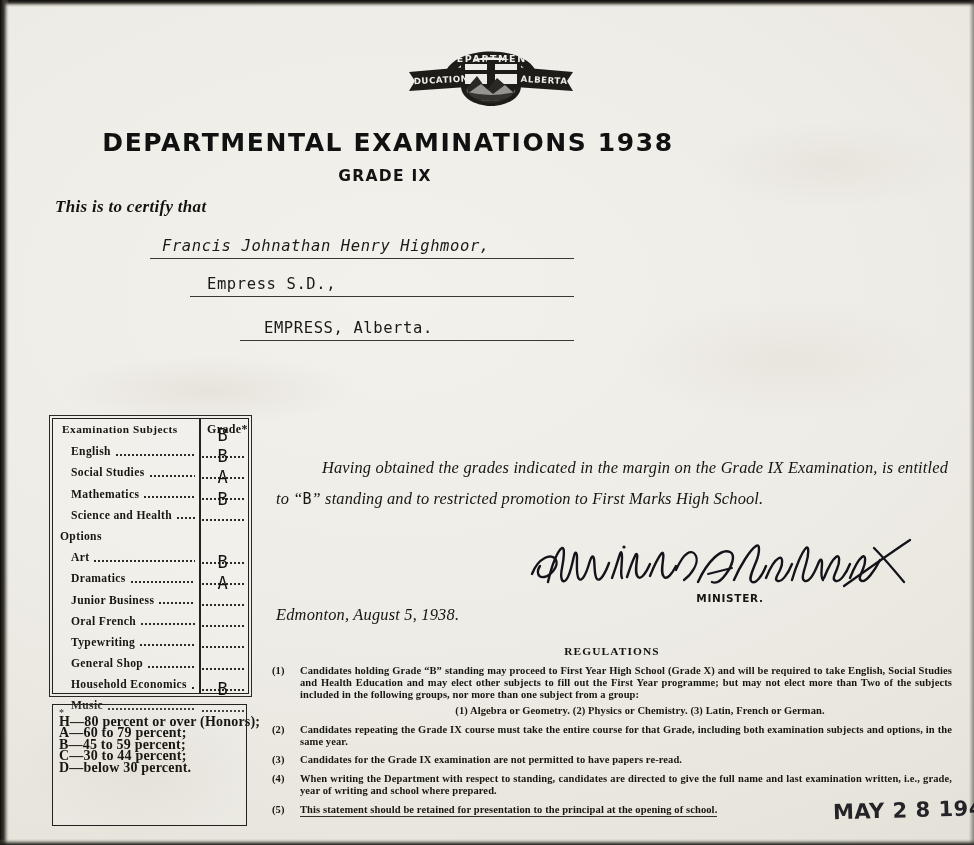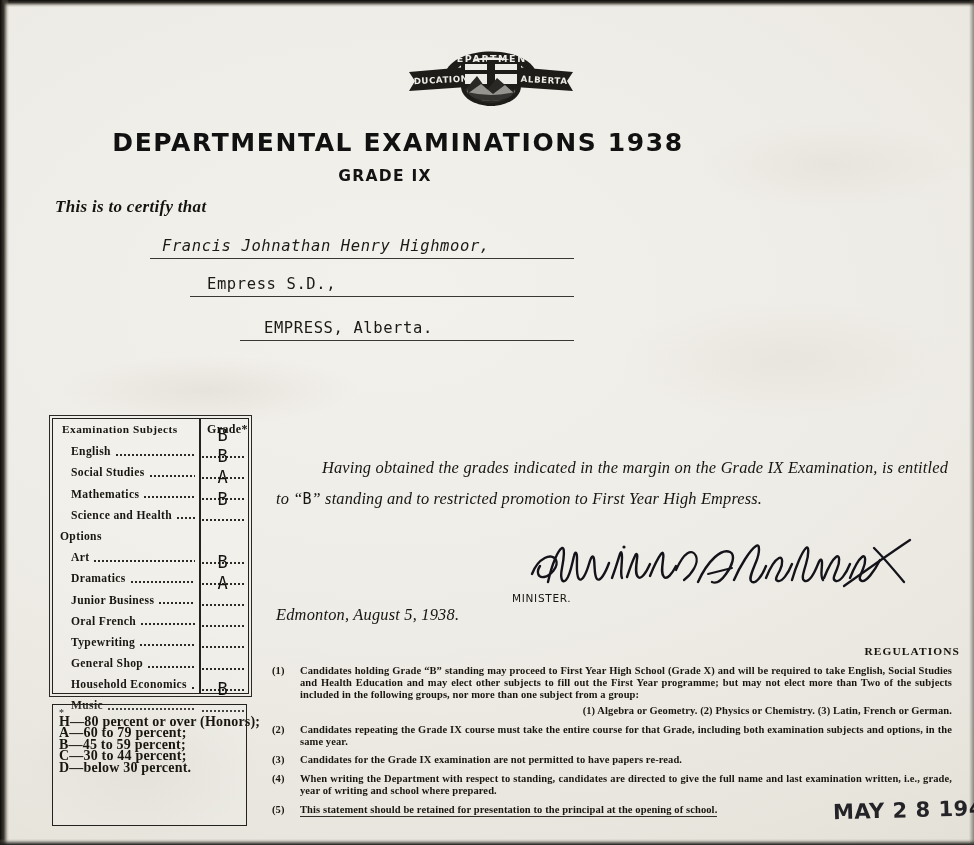--- a/index.html
+++ b/index.html
@@ -24,21 +24,21 @@
   .s1{left:60px;top:355px;width:300px;height:70px;background:radial-gradient(ellipse,rgba(160,150,130,.13),rgba(0,0,0,0) 70%);}
   .s2{left:620px;top:300px;width:330px;height:120px;background:radial-gradient(ellipse,rgba(170,160,140,.10),rgba(0,0,0,0) 70%);}
   .s3{left:700px;top:120px;width:260px;height:90px;background:radial-gradient(ellipse,rgba(165,158,140,.10),rgba(0,0,0,0) 70%);}
   .s4{left:20px;top:690px;width:240px;height:150px;background:radial-gradient(ellipse,rgba(150,142,125,.10),rgba(0,0,0,0) 70%);}
 
   
   #crest{position:absolute;left:401px;top:34px;width:180px;height:72px;}
 
   
   #title{
-    position:absolute;left:10px;top:128px;width:776px;text-align:center;
+    position:absolute;left:0;top:128px;width:776px;text-align:center;
     font-family:"DejaVu Sans",sans-serif;font-weight:700;font-size:25px;
     letter-spacing:1.6px;color:#111;
   }
   #subtitle{
     position:absolute;left:0;top:167px;width:770px;text-align:center;
     font-family:"DejaVu Sans",sans-serif;font-weight:700;font-size:15.5px;
     letter-spacing:1.3px;color:#131313;
   }
 
   #certify{
@@ -130,44 +130,44 @@
   }
   #body-text .ind{display:inline-block;width:46px;}
   #body-text .typedB{
     font-family:"DejaVu Sans Mono","Liberation Mono",monospace;
     font-style:normal;font-size:15px;letter-spacing:0;
   }
 
   
   #sig-wrap{position:absolute;left:512px;top:530px;width:436px;height:74px;}
   #sig-caption{
-    position:absolute;left:0;top:62px;width:436px;text-align:left;
-    font-family:"DejaVu Sans",sans-serif;font-weight:400;font-size:10.5px;
+    position:absolute;left:0;top:62px;width:436px;text-align:center;
+    font-family:"DejaVu Sans",sans-serif;font-weight:700;font-size:10.5px;
     letter-spacing:.7px;color:#17160f;
   }
   #place-date{
     position:absolute;left:276px;top:605px;
     font-family:"Liberation Serif",serif;font-style:italic;font-size:16.4px;
     letter-spacing:.2px;color:#16150f;
   }
 
   
   #reg-title{
-    position:absolute;left:288px;top:645px;width:672px;text-align:right;
+    position:absolute;left:276px;top:645px;width:672px;text-align:center;
     font-family:"Liberation Serif",serif;font-weight:700;font-size:11.4px;
     letter-spacing:1.1px;color:#15140e;
   }
   #regs{position:absolute;left:272px;top:665px;width:680px;}
   .reg{
     position:relative;padding-left:28px;margin-bottom:7px;
     font-family:"Liberation Serif",serif;font-weight:700;font-size:10.5px;
     line-height:11.9px;letter-spacing:.1px;color:#18170f;text-align:justify;
   }
   .reg .num{position:absolute;left:0;top:0;width:24px;text-align:left;}
-  .reg .sub{display:block;text-align:right;padding-left:28px;margin-top:4px;}
+  .reg .sub{display:block;text-align:center;padding-left:28px;margin-top:4px;}
   .reg.last .txt{border-bottom:1.1px solid #2f2e29;padding-bottom:1px;display:inline;}
 
   
   #date-stamp{
     position:absolute;left:833px;top:798px;
     font-family:"DejaVu Sans",sans-serif;font-weight:700;font-size:21px;
     letter-spacing:.5px;color:#16151a;transform:rotate(-1.6deg);
     opacity:.93;white-space:nowrap;
   }
 </style>
@@ -372,21 +372,21 @@
     <div class="ast">*</div>
     <div class="lrow">H—80 percent or over (Honors);</div>
     <div class="lrow">A—60 to 79 percent;</div>
     <div class="lrow">B—45 to 59 percent;</div>
     <div class="lrow">C—30 to 44 percent;</div>
     <div class="lrow">D—below 30 percent.</div>
   </div>
 
   <div id="body-text">
     <span class="ind"></span><span>Having obtained the grades indicated in the margin on the Grade IX Examination,</span>
-    <span>is entitled to “</span><span class="typedB">B</span><span>” standing and to restricted promotion to First Year High Empress.</span>
+    <span>is entitled to “</span><span class="typedB">B</span><span>” standing and to restricted promotion to First Marks High School.</span>
   </div>
 
   <div id="sig-wrap">
     <svg viewBox="0 0 436 74" width="436" height="74">
       <g fill="none" stroke="#14131a" stroke-linecap="round" stroke-linejoin="round">
 
         <path d="M20 44 C26 28 40 22 44 30 C47 37 38 46 32 47 C26 48 24 42 28 36" stroke-width="2.4"></path>
         <path d="M36 52 C40 34 46 20 50 18 C53 17 52 28 50 38 C48 48 50 54 54 50 C58 46 60 34 62 26 C63 21 65 22 65 28 C65 36 64 46 67 49 C70 52 74 44 77 34 C79 27 81 24 82 29 C83 36 82 46 85 49 C88 52 93 44 97 33" stroke-width="2.4"></path>
         <path d="M100 48 C103 40 106 30 108 24 C109 21 110 22 110 27 C110 36 108 44 110 48" stroke-width="2.4"></path>
         <circle cx="112" cy="17" r="1.6" fill="#14131a" stroke="none"></circle>

